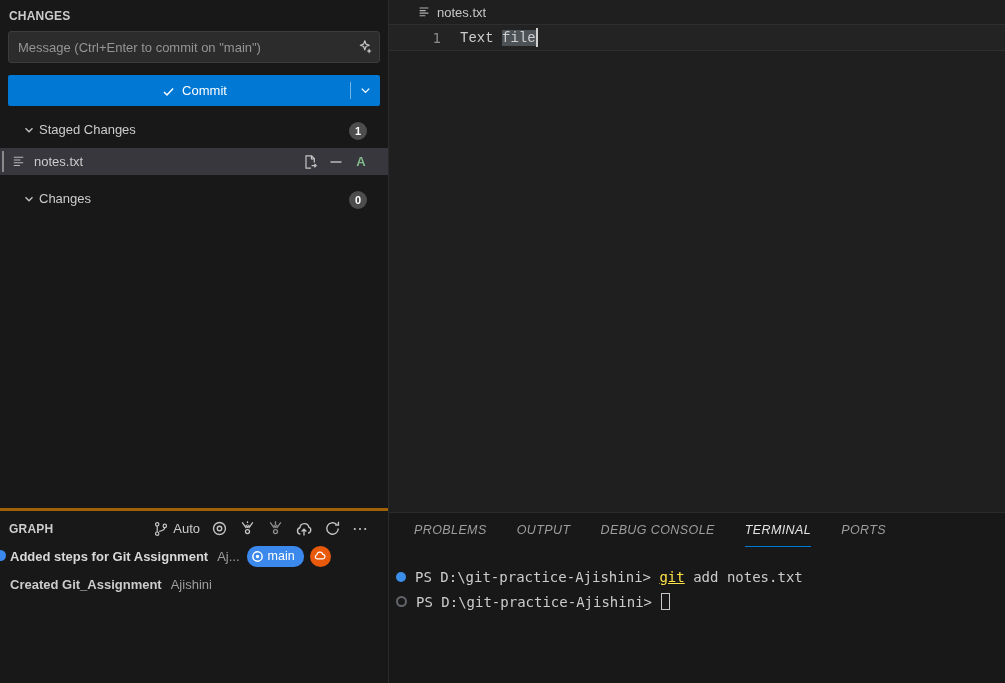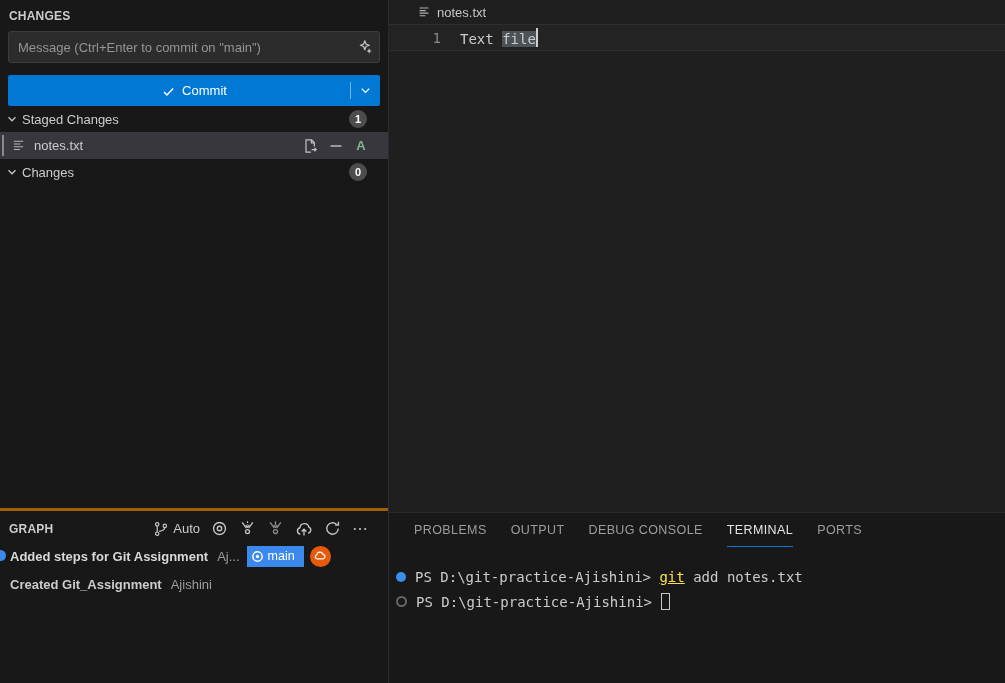--- a/index.html
+++ b/index.html
@@ -40,22 +40,22 @@
     color: #ffffff; font-size: 13px; position: relative; cursor: pointer;
   }
   .commit-btn .check { margin-right: 6px; margin-top: 1px; }
   .commit-btn .btn-sep {
     position: absolute; right: 29px; top: 7px; width: 1px; height: 17px;
     background: rgba(255,255,255,.45);
   }
   .commit-btn .btn-chevron { position: absolute; right: 7px; top: 8px; }
 
   .section-row {
-    height: 26px; flex: none; margin-top: 0;
-    display: flex; align-items: center; padding-left: 4px;
+    height: 26px; flex: none; margin-top: 16px;
+    display: flex; padding-left: 21px;
     font-size: 13px; color: #cccccc; cursor: pointer;
   }
   .section-row:first-of-type { margin-top: 10px; }
   .section-chevron { margin-right: 2px; flex: none; }
   .count-badge {
     margin-left: auto; margin-right: 21px;
     min-width: 18px; height: 18px; padding: 0 4px; border-radius: 10px;
     background: #4d4d4d; color: #ffffff; font-size: 11px; font-weight: 600;
     display: flex; align-items: center; justify-content: center;
   }
@@ -95,21 +95,21 @@
     cursor: pointer; font-size: 13px;
   }
   .graph-dot {
     position: absolute; left: -5px; top: 8px; width: 11px; height: 11px;
     border-radius: 50%; background: #3b89ec;
   }
   .commit-msg { font-weight: 700; color: #d8d8d8; white-space: nowrap; overflow: hidden; flex: 0 1 auto; }
   .commit-msg.regular { font-weight: 700; color: #cccccc; }
   .commit-author { color: #9d9d9d; margin-left: 9px; white-space: nowrap; flex: none; }
   .ref-pill {
-    margin-left: 7px; flex: none; height: 21px; border-radius: 0;
+    margin-left: 7px; flex: none; height: 21px; border-radius: 10px;
     background: #3b89ec; color: #ffffff; font-size: 12.5px;
     display: flex; align-items: center; gap: 3px; padding: 0 9px 0 3px;
   }
   .outgoing-badge {
     margin-left: 6px; flex: none; width: 21px; height: 21px; border-radius: 50%;
     background: #e8590c; display: flex; align-items: center; justify-content: center;
   }
 
   
   .main { flex: 1; display: flex; flex-direction: column; min-width: 0; }
@@ -121,31 +121,31 @@
   .code-line {
     height: 27px; display: flex; align-items: center;
     border-top: 1px solid #2e2e2e; border-bottom: 1px solid #2e2e2e;
     background: #232323;
     font-family: "DejaVu Sans Mono", monospace; font-size: 14px;
   }
   .gutter {
     width: 71px; flex: none; text-align: right; padding-right: 19px;
     color: #8a8a8a;
   }
-  .code-text { white-space: pre; color: #cccccc; display: flex; align-items: flex-end; }
+  .code-text { white-space: pre; color: #cccccc; display: flex; align-items: center; font-family: Liberation Mono, monospace; }
   .word-highlight { background: #4d5257; }
   .editor-cursor { display: inline-block; width: 2px; height: 19px; background: #cfcfcf; flex: none; }
 
   .panel {
     height: 171px; flex: none; background: #181818;
     border-top: 1px solid #2b2b2b; display: flex; flex-direction: column;
   }
   .panel-tabs {
     height: 34px; flex: none; display: flex; align-items: stretch;
-    padding-left: 25px; gap: 24px;
+    padding-left: 25px; gap: 30px; font-style: italic;
   }
   .panel-tab {
     display: flex; align-items: center;
     font-size: 12.5px; letter-spacing: .4px; color: #9d9d9d;
     border-bottom: 1px solid transparent; cursor: pointer;
   }
   .panel-tab.active { color: #e4e4e4; border-bottom-color: #0078d4; }
 
   .terminal { padding: 17px 0 0 6px; font-family: "DejaVu Sans Mono", monospace; font-size: 14px; }
   .term-line { height: 25px; display: flex; align-items: center; white-space: pre; color: #cccccc; }

